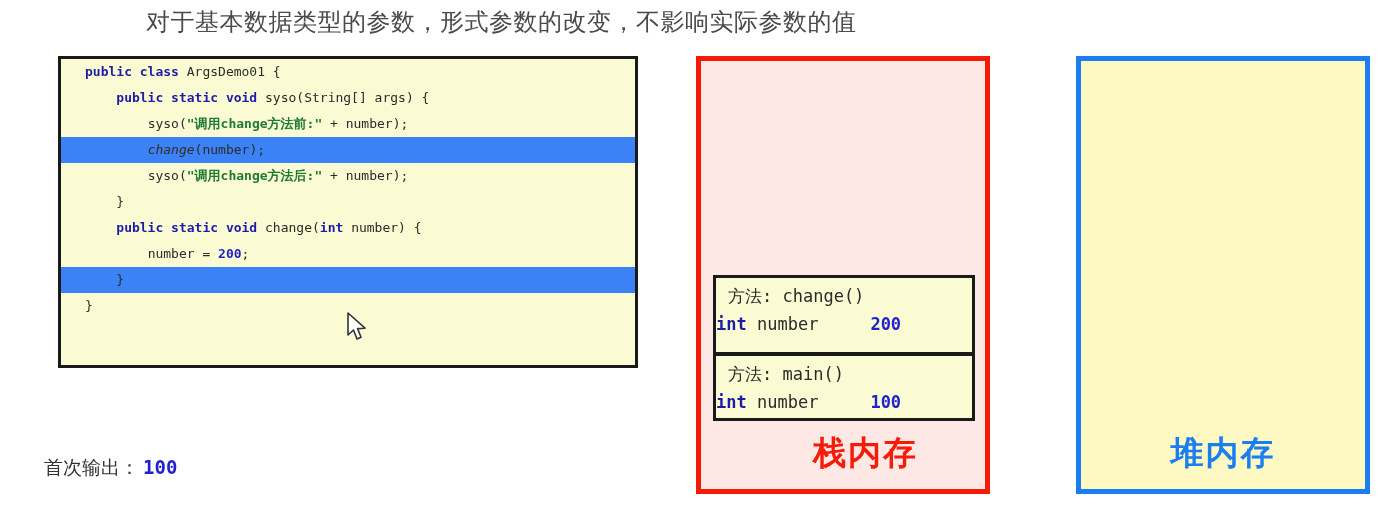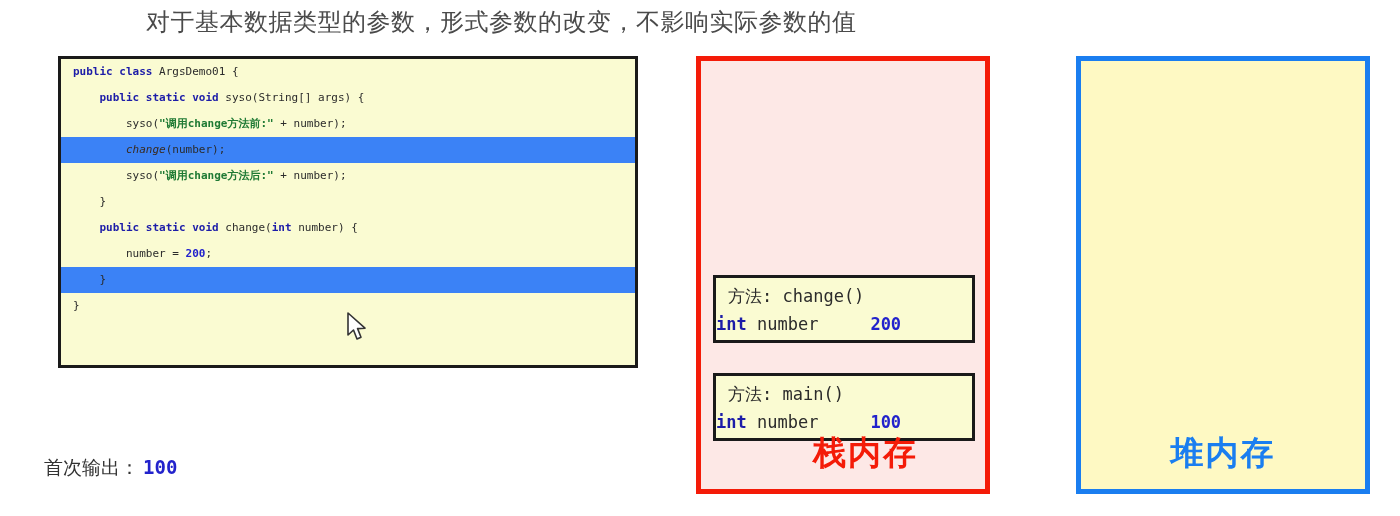--- a/index.html
+++ b/index.html
@@ -38,24 +38,24 @@
     background: #fafbd2;
     border: 3px solid #1a1a1a;
     box-sizing: border-box;
     overflow: hidden;
   }
   .code-line {
     position: relative;
     height: 26px;
     line-height: 26px;
     font-family: "DejaVu Sans Mono", "Liberation Mono", monospace;
-    font-size: 11px;
+    font-size: 13px;
     color: #2b2b2b;
     white-space: pre;
-    padding-left: 12px;
+    padding-left: 24px;
   }
   .code-line.hl {
     background: #3b82f6;
   }
   .kw {
     color: #1c1ca8;
     font-weight: bold;
   }
   .str {
     color: #1f7a34;
@@ -94,22 +94,22 @@
   }
   .frame {
     position: absolute;
     left: 12px;
     width: 262px;
     background: #fafbd2;
     border: 3px solid #1a1a1a;
     box-sizing: border-box;
     padding: 4px 0 4px 0;
   }
-  #frame-change { top: 214px; height: 68px; }
-  #frame-main   { top: 312px; height: 68px; }
+  #frame-change { top: 214px; height: 80px; }
+  #frame-main   { top: 292px; height: 68px; }
   .frame-title {
     font-family: "DejaVu Sans Mono", "Liberation Mono", monospace;
     font-size: 17px;
     line-height: 28px;
     color: #2b2b2b;
     padding-left: 12px;
     white-space: pre;
   }
   .frame-var {
     font-family: "DejaVu Sans Mono", "Liberation Mono", monospace;

